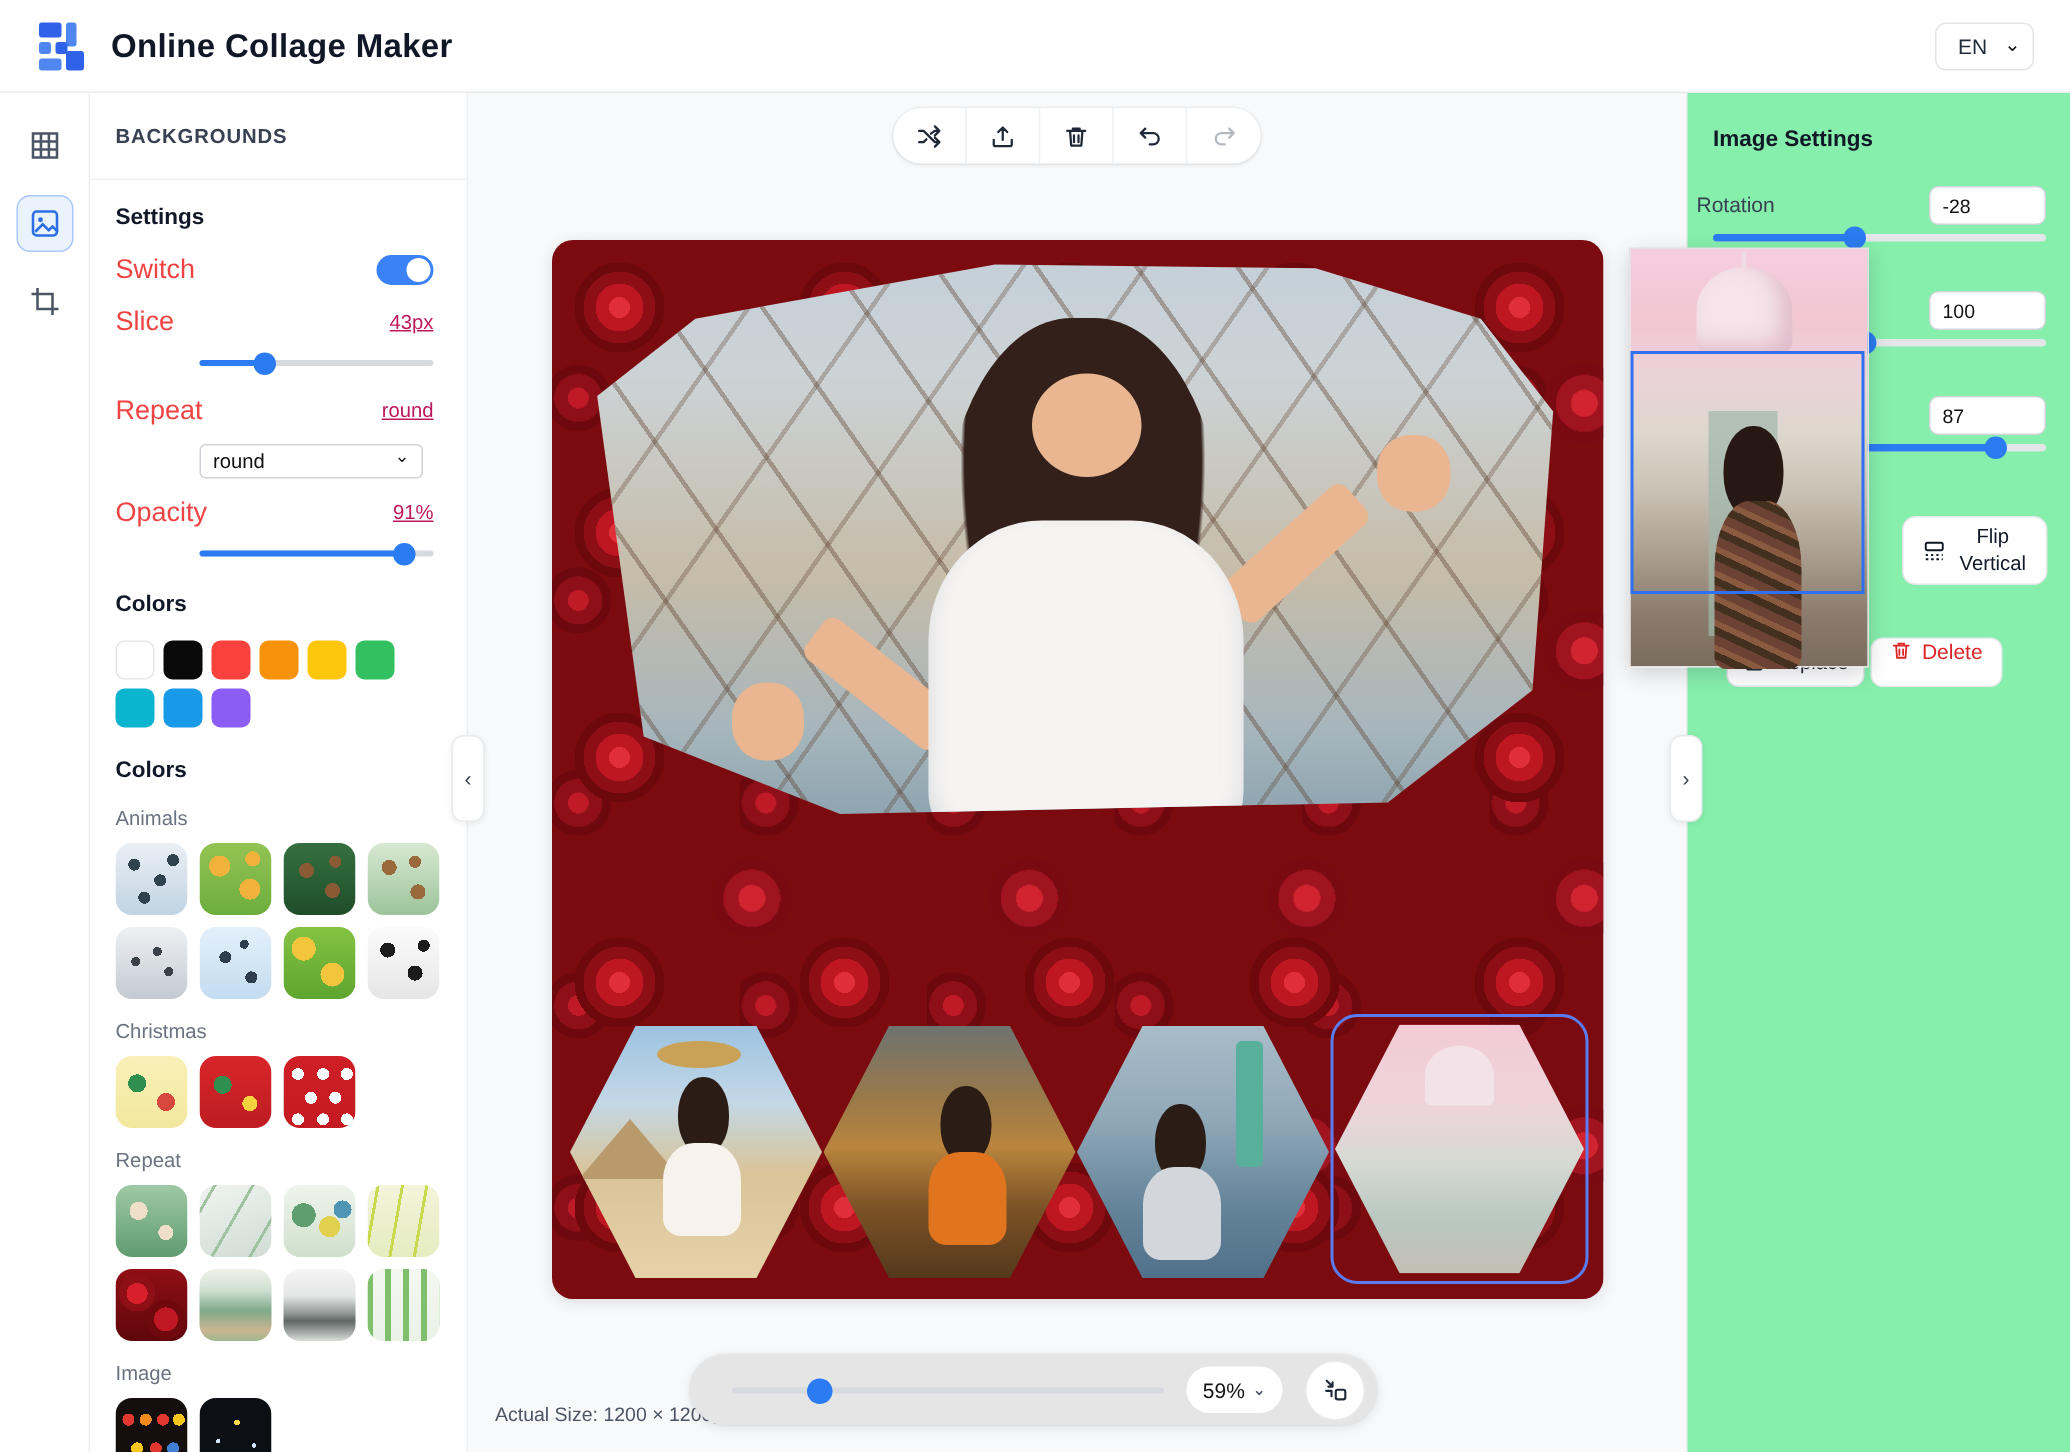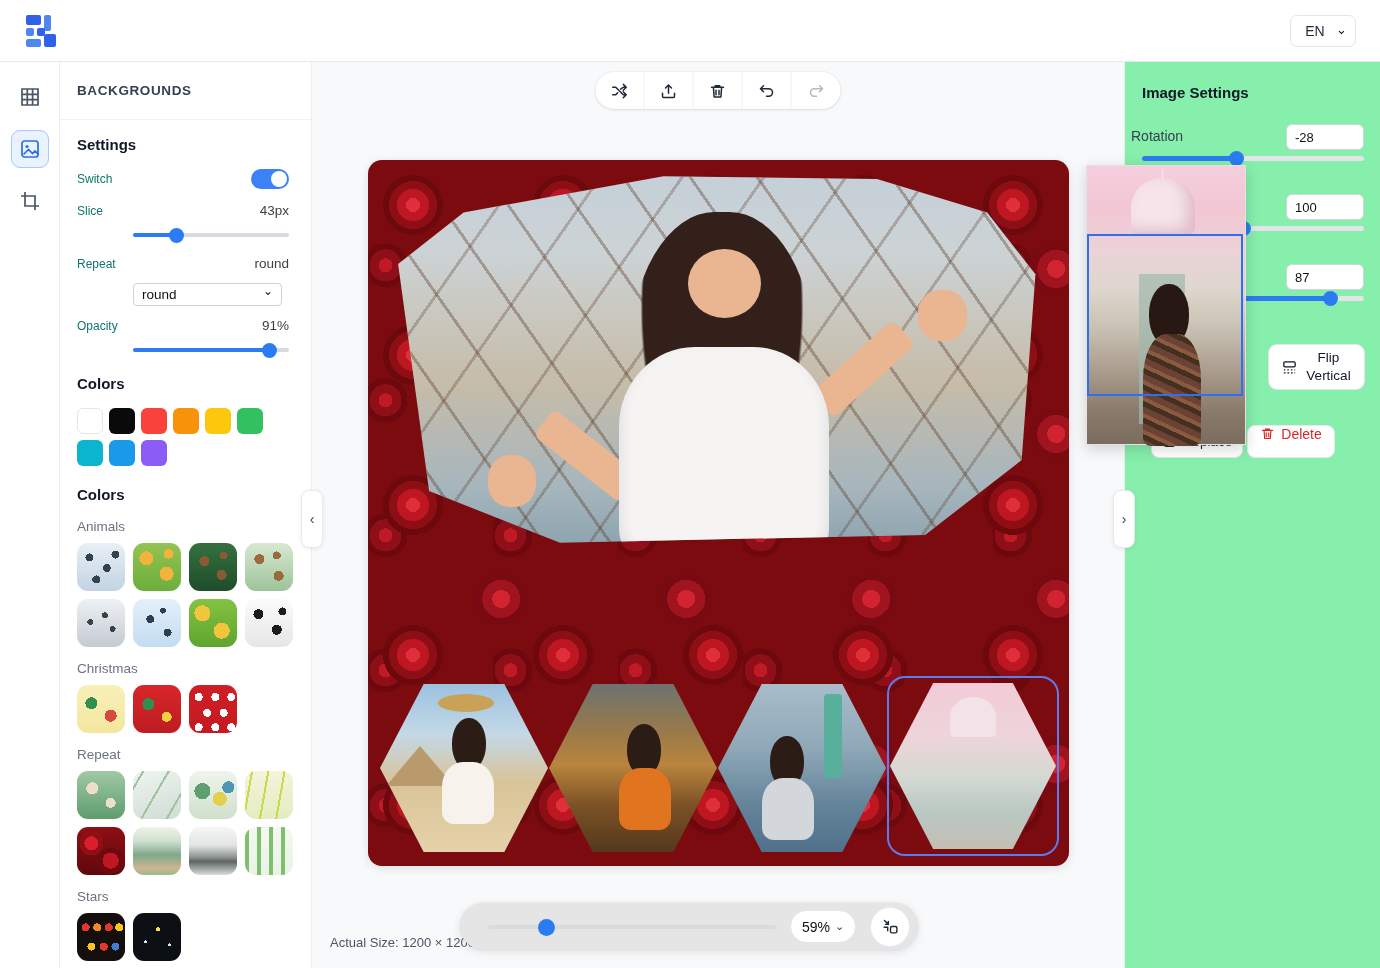--- a/index.html
+++ b/index.html
@@ -25,22 +25,22 @@
     justify-content:center; color:#4b5563; cursor:pointer; }
   .rail-btn.active { background:#eaf2fe; border:1px solid #a8c7fa; color:#2b6fe4; }
 
   .sidebar { width:252px; border-right:1px solid #eceef0; background:#fff; overflow:hidden; }
   .sb-head { height:58px; display:flex; align-items:center; padding-left:17px;
     border-bottom:1px solid #f0f1f3; }
   .sb-head-title { font-size:13.5px; font-weight:700; letter-spacing:.6px; color:#374151; }
   .sb-body { padding:16px 22px 0 17px; }
   .sec-heading { font-size:15px; font-weight:600; color:#111827; margin-bottom:16px; }
   .ctl-row { display:flex; justify-content:space-between; align-items:center; margin-bottom:10px; }
-  .ctl-label { font-size:12px; color:#0f766e; }
-  .ctl-value { font-size:13.5px; color:#404040; }
+  .ctl-label { font-size:18px; color:#ef4444; }
+  .ctl-value { font-size:13.5px; color:#be185d;text-decoration:underline; }
 
   .toggle { width:38px; height:20px; border-radius:10px; background:#3b82f6; position:relative; cursor:pointer; }
   .toggle .knob { position:absolute; right:2px; top:2px; width:16px; height:16px; border-radius:50%; background:#fff; }
 
   .slider { position:relative; height:14px; margin:4px 0 14px 56px; }
   .slider .track { position:absolute; left:0; right:0; top:5px; height:4px; border-radius:2px; background:#d7dadf; }
   .slider .fill { position:absolute; left:0; top:5px; height:4px; border-radius:2px; background:#2b7cf2; }
   .slider .thumb { position:absolute; top:0; width:15px; height:15px; border-radius:50%; background:#2b7cf2; }
 
   .repeat-select { margin:2px 0 12px 56px; width:149px; height:23px; border:1px solid #cfd3d9;
@@ -187,20 +187,21 @@
 
 <div class="header">
   <svg class="logo icon-svg" viewBox="0 0 38 38">
     <rect x="2" y="3" width="15" height="10" rx="2" fill="#2f62e8"></rect>
     <rect x="20" y="3" width="7" height="16" rx="2" fill="#4f86f0"></rect>
     <rect x="2" y="16" width="8" height="8" rx="2" fill="#4f86f0"></rect>
     <rect x="13" y="16" width="8" height="8" rx="2" fill="#2f62e8"></rect>
     <rect x="2" y="27" width="15" height="8" rx="2" fill="#4f86f0"></rect>
     <rect x="20" y="22" width="12" height="13" rx="2" fill="#2f62e8"></rect>
   </svg>
+  <div class="app-title">Online Collage Maker</div>
   <div class="lang-wrap">
     <select class="lang-select"><option>EN</option></select>
     <span class="lang-caret">⌄</span>
   </div>
 </div>
 
 <div class="row">
 
   <div class="rail">
     <div class="rail-btn">
@@ -308,21 +309,21 @@
               <div class="thumb" style="background: repeating-linear-gradient(120deg, rgba(0, 0, 0, 0) 0px, rgba(0, 0, 0, 0) 8px, rgb(159, 194, 159) 8px, rgb(159, 194, 159) 10px, rgba(0, 0, 0, 0) 10px, rgba(0, 0, 0, 0) 22px), linear-gradient(160deg, rgb(240, 244, 240) 0%, rgb(223, 232, 226) 50%, rgb(207, 220, 212) 100%);"></div>
               <div class="thumb" style="background: radial-gradient(circle at 28% 42%, rgb(95, 159, 111) 0px, rgb(95, 159, 111) 8px, rgba(0, 0, 0, 0) 8px), radial-gradient(circle at 64% 58%, rgb(224, 208, 78) 0px, rgb(224, 208, 78) 7px, rgba(0, 0, 0, 0) 7px), radial-gradient(circle at 82% 34%, rgb(79, 150, 181) 0px, rgb(79, 150, 181) 6px, rgba(0, 0, 0, 0) 6px), linear-gradient(rgb(240, 244, 236), rgb(207, 224, 204));"></div>
               <div class="thumb" style="background: repeating-linear-gradient(100deg, rgba(0, 0, 0, 0) 0px, rgba(0, 0, 0, 0) 6px, rgb(201, 217, 78) 6px, rgb(201, 217, 78) 8px, rgba(0, 0, 0, 0) 8px, rgba(0, 0, 0, 0) 16px), linear-gradient(rgb(244, 244, 218), rgb(228, 236, 192));"></div>
               <div class="thumb" style="background: radial-gradient(circle at 30% 34%, rgb(216, 32, 44) 0px, rgb(216, 32, 44) 7px, rgb(143, 15, 22) 7px, rgb(143, 15, 22) 12px, rgba(0, 0, 0, 0) 12px), radial-gradient(circle at 70% 70%, rgb(191, 24, 36) 0px, rgb(191, 24, 36) 8px, rgb(112, 9, 14) 8px, rgb(112, 9, 14) 13px, rgba(0, 0, 0, 0) 13px), linear-gradient(rgb(143, 15, 20), rgb(95, 7, 12));"></div>
               <div class="thumb" style="background: linear-gradient(rgb(240, 242, 232) 0%, rgb(207, 224, 208) 30%, rgb(127, 169, 138) 58%, rgb(203, 181, 146) 85%, rgb(159, 184, 144) 100%);"></div>
               <div class="thumb" style="background: linear-gradient(rgb(245, 246, 245) 0%, rgb(227, 229, 228) 38%, rgb(143, 150, 148) 62%, rgb(95, 102, 100) 72%, rgb(218, 221, 218) 100%);"></div>
               <div class="thumb" style="background: repeating-linear-gradient(90deg, rgb(127, 192, 111) 0px, rgb(127, 192, 111) 4px, rgba(0, 0, 0, 0) 4px, rgba(0, 0, 0, 0) 12px), linear-gradient(rgb(244, 248, 241), rgb(234, 242, 230));"></div>
             </div>
           </div>
           <div>
-            <div class="thumb-label">Stars</div>
+            <div class="thumb-label">Image</div>
             <div class="thumb-grid">
               <div class="thumb" style="background: radial-gradient(circle at 18% 30%, rgb(226, 55, 47) 0px, rgb(226, 55, 47) 4px, rgba(0, 0, 0, 0) 4px), radial-gradient(circle at 42% 30%, rgb(240, 138, 29) 0px, rgb(240, 138, 29) 4px, rgba(0, 0, 0, 0) 4px), radial-gradient(circle at 66% 30%, rgb(226, 55, 47) 0px, rgb(226, 55, 47) 4px, rgba(0, 0, 0, 0) 4px), radial-gradient(circle at 88% 30%, rgb(246, 198, 29) 0px, rgb(246, 198, 29) 4px, rgba(0, 0, 0, 0) 4px), radial-gradient(circle at 30% 70%, rgb(246, 198, 29) 0px, rgb(246, 198, 29) 4px, rgba(0, 0, 0, 0) 4px), radial-gradient(circle at 56% 70%, rgb(226, 55, 47) 0px, rgb(226, 55, 47) 4px, rgba(0, 0, 0, 0) 4px), radial-gradient(circle at 80% 70%, rgb(63, 127, 212) 0px, rgb(63, 127, 212) 4px, rgba(0, 0, 0, 0) 4px), rgb(20, 15, 13);"></div>
               <div class="thumb" style="background: radial-gradient(circle at 52% 34%, rgb(255, 217, 78) 0px, rgb(255, 217, 78) 2px, rgba(0, 0, 0, 0) 2px), radial-gradient(circle at 26% 60%, rgb(207, 228, 255) 0px, rgb(207, 228, 255) 1.5px, rgba(0, 0, 0, 0) 1.5px), radial-gradient(circle at 76% 66%, rgb(207, 228, 255) 0px, rgb(207, 228, 255) 1.5px, rgba(0, 0, 0, 0) 1.5px), rgb(12, 15, 19);"></div>
             </div>
           </div>
         </div>
     </div>
   </div>
 
   <div class="main">

